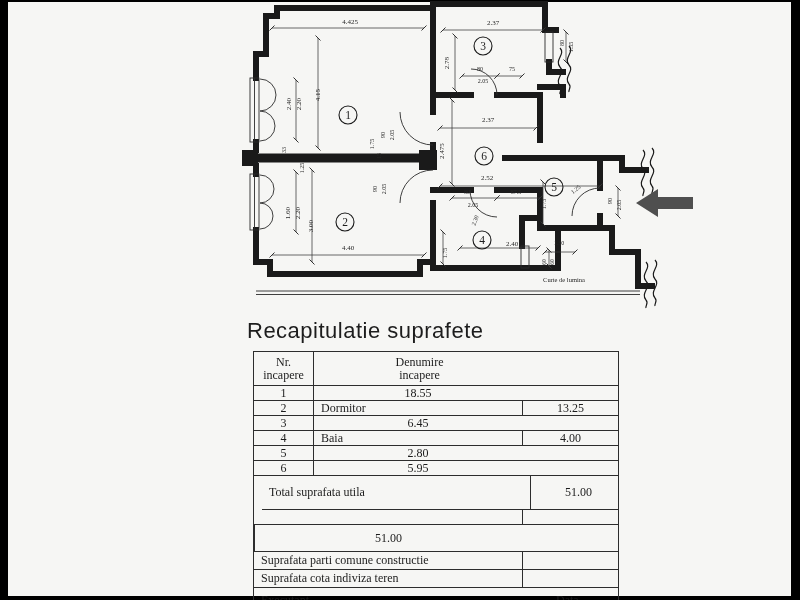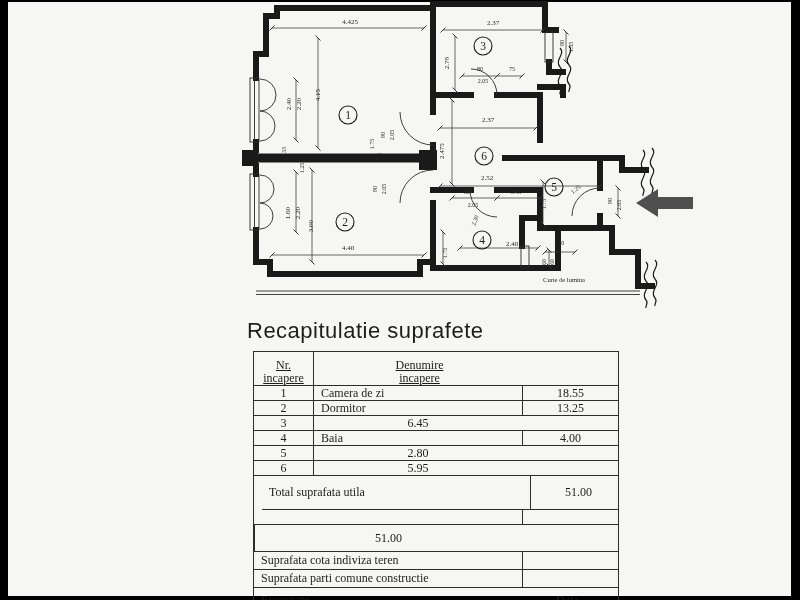--- a/index.html
+++ b/index.html
@@ -30,21 +30,21 @@
     font-size:12px;line-height:13px;color:#1c1c1c;
     background:transparent;
   }
   .trow{display:grid;grid-template-columns:59px 209px 96px;border-bottom:1.3px solid #2d2d2d;}
   .trow:last-child{border-bottom:none;}
   .c{padding:0 4px;display:flex;align-items:center;}
   .c.center{justify-content:center;text-align:center;}
   .c.left{justify-content:flex-start;padding-left:7px;}
   .vline-l{border-left:1.3px solid #2d2d2d;}
   .thead{height:33px;}
-  .thead .c{display:flex;flex-direction:column;justify-content:flex-end;text-decoration:underline;}
+  .thead .c{display:flex;flex-direction:column;justify-content:center;}
   .drow{height:14px;}
   .total-utila{height:33px;grid-template-columns:268px 96px;margin-left:8px;}
   .spacer{height:14px;grid-template-columns:268px 96px;}
   .total-row{height:26px;grid-template-columns:268px 96px;}
   .small-row{height:17px;grid-template-columns:268px 96px;}
   .exec-row{height:24px;grid-template-columns:1fr;position:relative;}
   #data-label{position:absolute;left:302px;top:0;height:100%;display:flex;align-items:center;}
 </style>
 </head>
 <body>
@@ -224,21 +224,20 @@
         <span>incapere</span>
     </div>
     <div class="c left vline-l">
       <span>Denumire</span>
         <span>incapere</span>
     </div>
   </div>
 
   <div class="trow drow">
     <div class="c center">1</div>
-    <div class="c left vline-l">Camera  de zi</div>
     <div class="c center vline-l">18.55</div>
   </div>
   <div class="trow drow">
     <div class="c center">2</div>
     <div class="c left vline-l">Dormitor</div>
     <div class="c center vline-l">13.25</div>
   </div>
   <div class="trow drow">
     <div class="c center">3</div>
     <div class="c center vline-l">6.45</div>
@@ -265,26 +264,26 @@
   <div class="trow spacer">
     <div class="c"></div>
       <div class="c vline-l"></div>
   </div>
 
   <div class="trow total-row">
     <div class="c center vline-l">51.00</div>
   </div>
 
   <div class="trow small-row">
+    <div class="c left">Suprafata parti comune constructie</div>
+    <div class="c center vline-l"></div>
+  </div>
+
+  <div class="trow small-row">
     <div class="c left">Suprafata cota indiviza teren</div>
-    <div class="c center vline-l"></div>
-  </div>
-
-  <div class="trow small-row">
-    <div class="c left">Suprafata parti comune constructie</div>
     <div class="c center vline-l"></div>
   </div>
 
   <div class="trow exec-row">
     <div class="c left">Executant</div>
     <div id="data-label">Data</div>
   </div>
 </div>
 
 </body></html>

